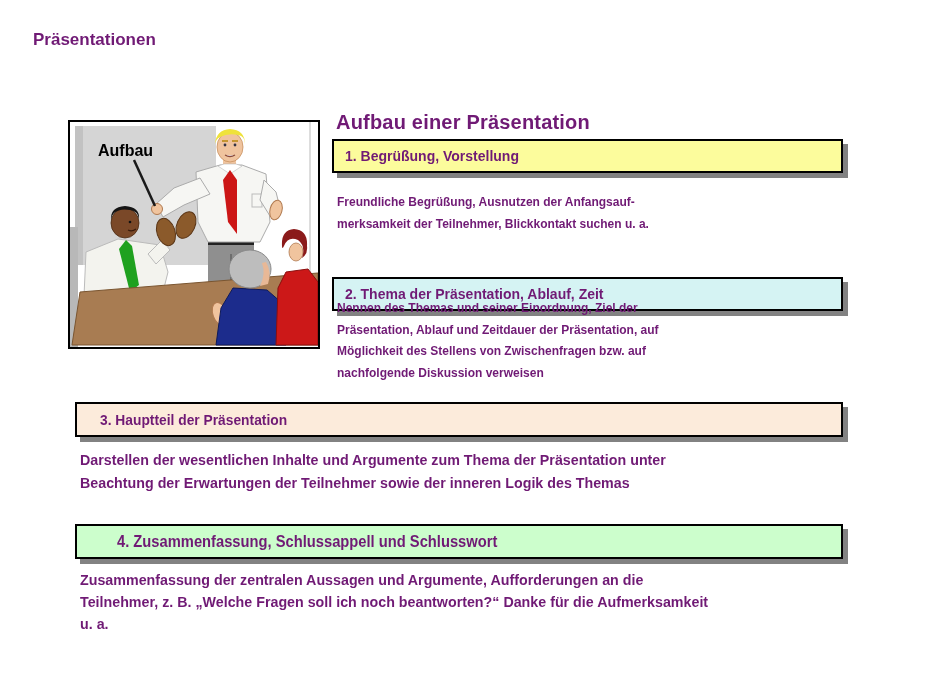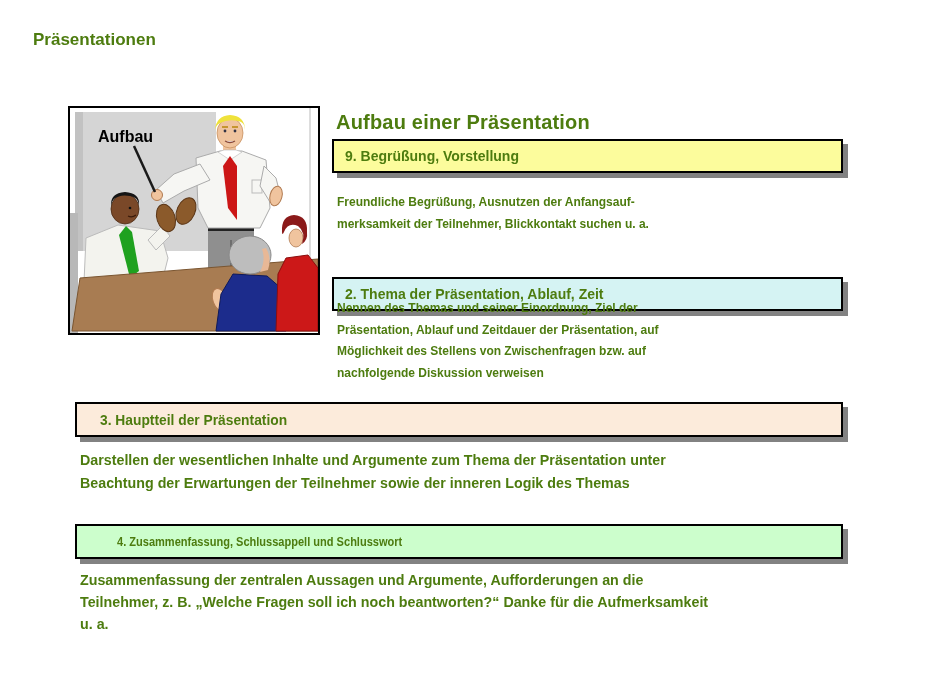--- a/index.html
+++ b/index.html
@@ -1,35 +1,35 @@
 <!DOCTYPE html>
 <html lang="de"><head>
 <meta charset="utf-8">
 <style>
   html,body{margin:0;padding:0;background:#fff;}
   .canvas{
     position:relative;width:928px;height:688px;background:#ffffff;overflow:hidden;
-    font-family:"Liberation Sans",sans-serif;font-weight:bold;color:#4d7c0f;
+    font-family:"Liberation Sans",sans-serif;font-weight:bold;color:#701a75;
   }
   .page-title{position:absolute;left:33px;top:30px;font-size:17px;}
   .figure-frame{
-    position:absolute;left:68px;top:106px;width:252px;height:229px;
+    position:absolute;left:68px;top:120px;width:252px;height:229px;
     border:2px solid #000;background:#fff;box-sizing:border-box;
   }
   .figure-frame svg{display:block;}
   .main-heading{position:absolute;left:336px;top:94px;font-size:20px;letter-spacing:0.2px;margin-top:17px;}
   .sec-box{
     position:absolute;height:34px;border:2px solid #000;box-sizing:border-box;
     display:flex;align-items:center;padding-left:11px;font-size:14px;
     box-shadow:5px 5px 0 var(--shadow,#828282);
   }
   .b1{left:332px;top:139px;width:511px;}
   .b2{left:332px;top:253px;width:511px;}
   .b3{left:75px;top:402px;width:768px;height:35px;font-size:15px;padding-left:23px;}
-  .b4{left:75px;top:524px;width:768px;height:35px;font-size:12px;padding-left:40px;}
+  .b4{left:75px;top:524px;width:768px;height:35px;font-size:16px;padding-left:40px;}
   .para{position:absolute;font-size:12px;line-height:21.5px;white-space:pre-line;}
   .p1{left:337px;top:192px;}
   .p2{left:337px;top:298px;}
   .p3{left:80px;top:449px;font-size:15.5px;line-height:22.5px;}
   .p4{left:80px;top:569px;font-size:15.5px;line-height:22px;}
   .condensed{display:inline-block;transform:scaleX(0.92);transform-origin:0 50%;}
   .condensed-block{transform:scaleX(0.92);transform-origin:0 0;}
 </style>
 </head>
 <body>
@@ -109,21 +109,21 @@
         <ellipse cx="226" cy="130" rx="7" ry="9" fill="#F0C49E" stroke="#B07A50" stroke-width="0.8"></ellipse>
         <path d="M212,124 Q211,108 224,107 Q238,108 237,124 Q238,132 232,136 Q236,124 228,118 Q218,114 214,124 Q212,128 212,124 Z" fill="#8B1A1A"></path>
         <polygon points="206,223 208,166 216,150 238,147 248,160 248,223" fill="#CC1818" stroke="#8B0E0E" stroke-width="1"></polygon>
       </g>
     </svg>
   </div>
 
   <div class="main-heading">Aufbau einer Präsentation</div>
 
   <div class="sec-box b1" style="background: rgb(252, 252, 156); --shadow: #828282; border-color: rgb(0, 0, 0);">
-    <span>9. Begrüßung, Vorstellung</span>
+    <span>1. Begrüßung, Vorstellung</span>
   </div>
   <div class="para p1">Freundliche Begrüßung, Ausnutzen der Anfangsauf-
 merksamkeit der Teilnehmer, Blickkontakt suchen u. a.</div>
 
   <div class="sec-box b2" style="background: rgb(213, 243, 243); --shadow: #828282; border-color: rgb(0, 0, 0); margin-top: 24px;">
     <span>2. Thema der Präsentation, Ablauf, Zeit</span>
   </div>
   <div class="para p2">Nennen des Themas und seiner Einordnung, Ziel der
 Präsentation, Ablauf und Zeitdauer der Präsentation, auf
 Möglichkeit des Stellens von Zwischenfragen bzw. auf

